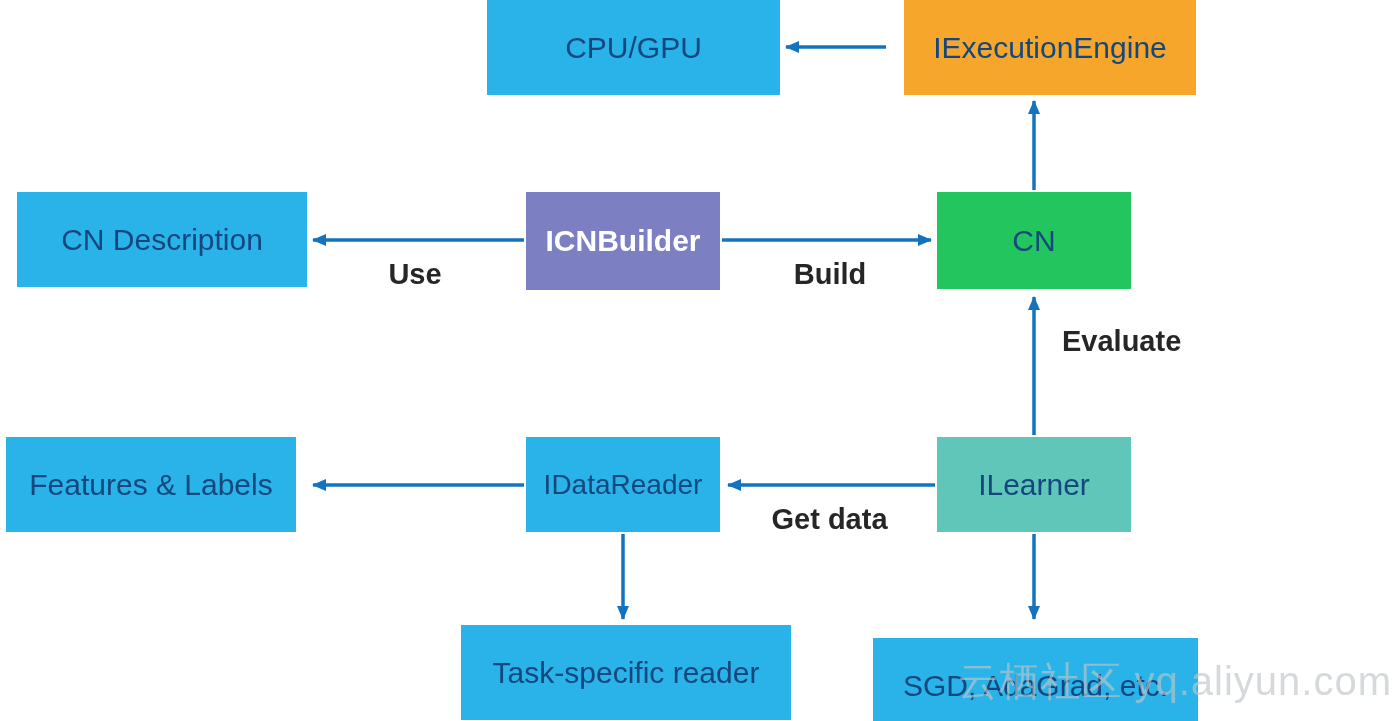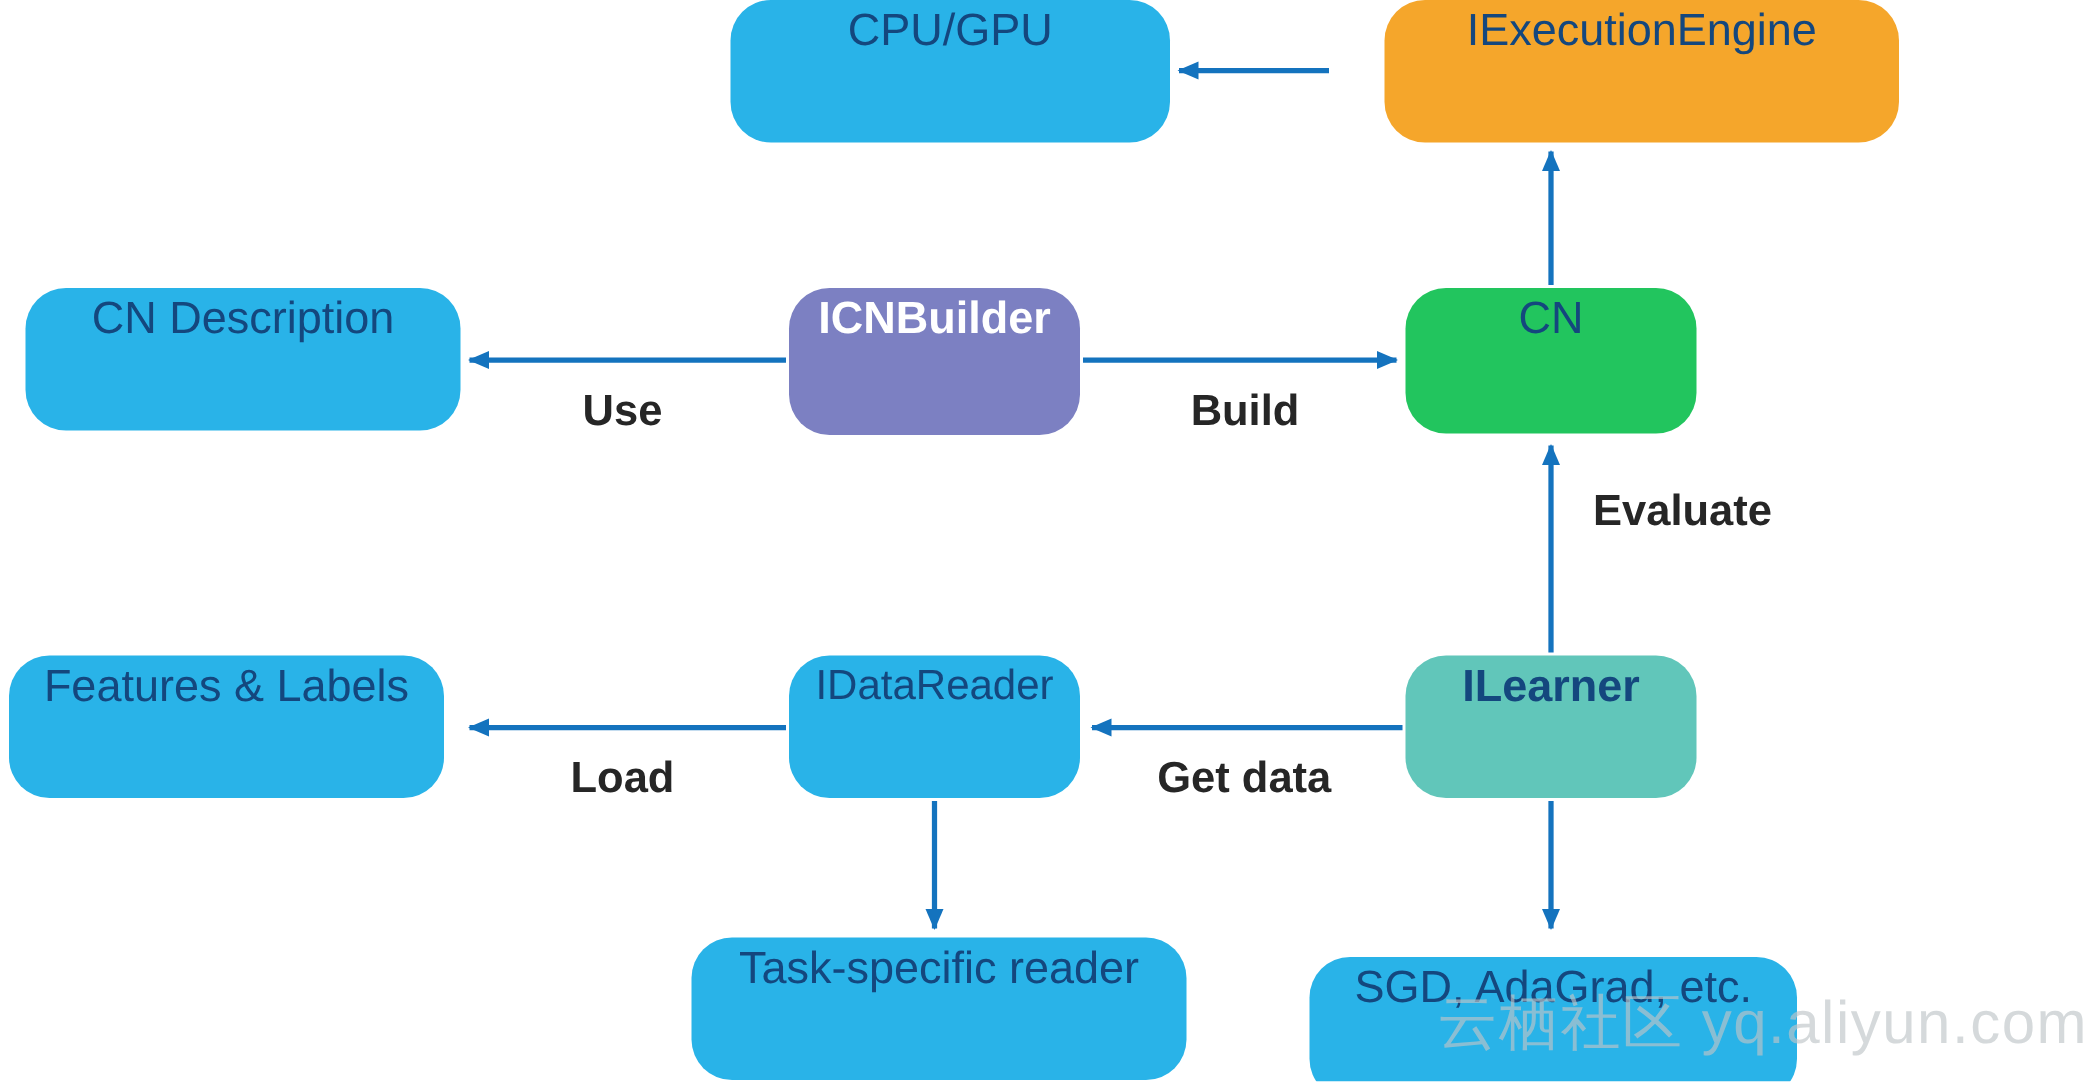--- a/index.html
+++ b/index.html
@@ -14,33 +14,32 @@
   }
   .edges-svg {
     position: absolute;
     left: 0; top: 0;
     width: 1400px; height: 721px;
     pointer-events: none;
   }
   .node {
     position: absolute;
     display: flex;
-    align-items: flex-start;
+    align-items: center;
     justify-content: center;
     text-align: center;
     font-size: 30px;
     color: #14477E;
     padding: 4px 8px;
-    border-radius: 27px;
   }
   .cyan   { background: #29B3E8; }
   .orange { background: #F5A62B; }
   .amber  { background: #22c55e; }
   .purple { background: #7C80C2; }
-  .teal   { background: #61C6BA; font-weight: bold; }
+  .teal   { background: #61C6BA; }
   .node.purple span { font-weight: 700; color: #ffffff; }
   .edge-label {
     position: absolute;
     font-size: 29px;
     font-weight: 700;
     color: #262626;
     text-align: center;
   }
   .edge-label.left-align { text-align: left; }
   .edge-label .line { display: block; line-height: 42px; white-space: nowrap; }
@@ -73,21 +72,21 @@
     <line x1="935" y1="485" x2="728" y2="485" stroke="#1473BE" stroke-width="3.5" marker-end="url(#arrowhead)"></line>
     <line x1="1034" y1="435" x2="1034" y2="297" stroke="#1473BE" stroke-width="3.5" marker-end="url(#arrowhead)"></line>
     <line x1="623" y1="534" x2="623" y2="619" stroke="#1473BE" stroke-width="3.5" marker-end="url(#arrowhead)"></line>
     <line x1="1034" y1="534" x2="1034" y2="619" stroke="#1473BE" stroke-width="3.5" marker-end="url(#arrowhead)"></line>
   </svg>
 
   <div class="node cyan" style="left:487px; top:0; width:293px; height:95px;">
     <span>CPU/GPU</span>
   </div>
 
-  <div class="node orange" style="left:923px; top:0; width:343px; height:95px;">
+  <div class="node orange" style="left:904px; top:0; width:292px; height:95px;">
     <span>IExecutionEngine</span>
   </div>
 
   <div class="node cyan" style="left:17px; top:192px; width:290px; height:95px;">
     <span>CN Description</span>
   </div>
 
   <div class="node purple" style="left:526px; top:192px; width:194px; height:98px;">
     <span>ICNBuilder</span>
   </div>
@@ -113,21 +112,20 @@
   </div>
 
   <div class="node cyan" style="left:873px; top:625px; width:325px; height:95px;margin-top:13px;">
     <span>SGD, AdaGrad, etc.</span>
   </div>
 
   <div class="edge-label" style="left:330px; top:258px; width:170px;">Use</div>
 
   <div class="edge-label" style="left:745px; top:258px; width:170px;">Build</div>
 
-  <div class="edge-label" style="left:330px; top:503px; width:170px;">Load</div>
 
   <div class="edge-label" style="left:737px; top:503px; width:185px;">Get data</div>
 
   <div class="edge-label left-align" style="left:1062px; top:320px; width:320px;">
     <span class="line">Evaluate</span>
   </div>
 
   <div class="watermark">云栖社区 yq.aliyun.com</div>
 
 </div>

